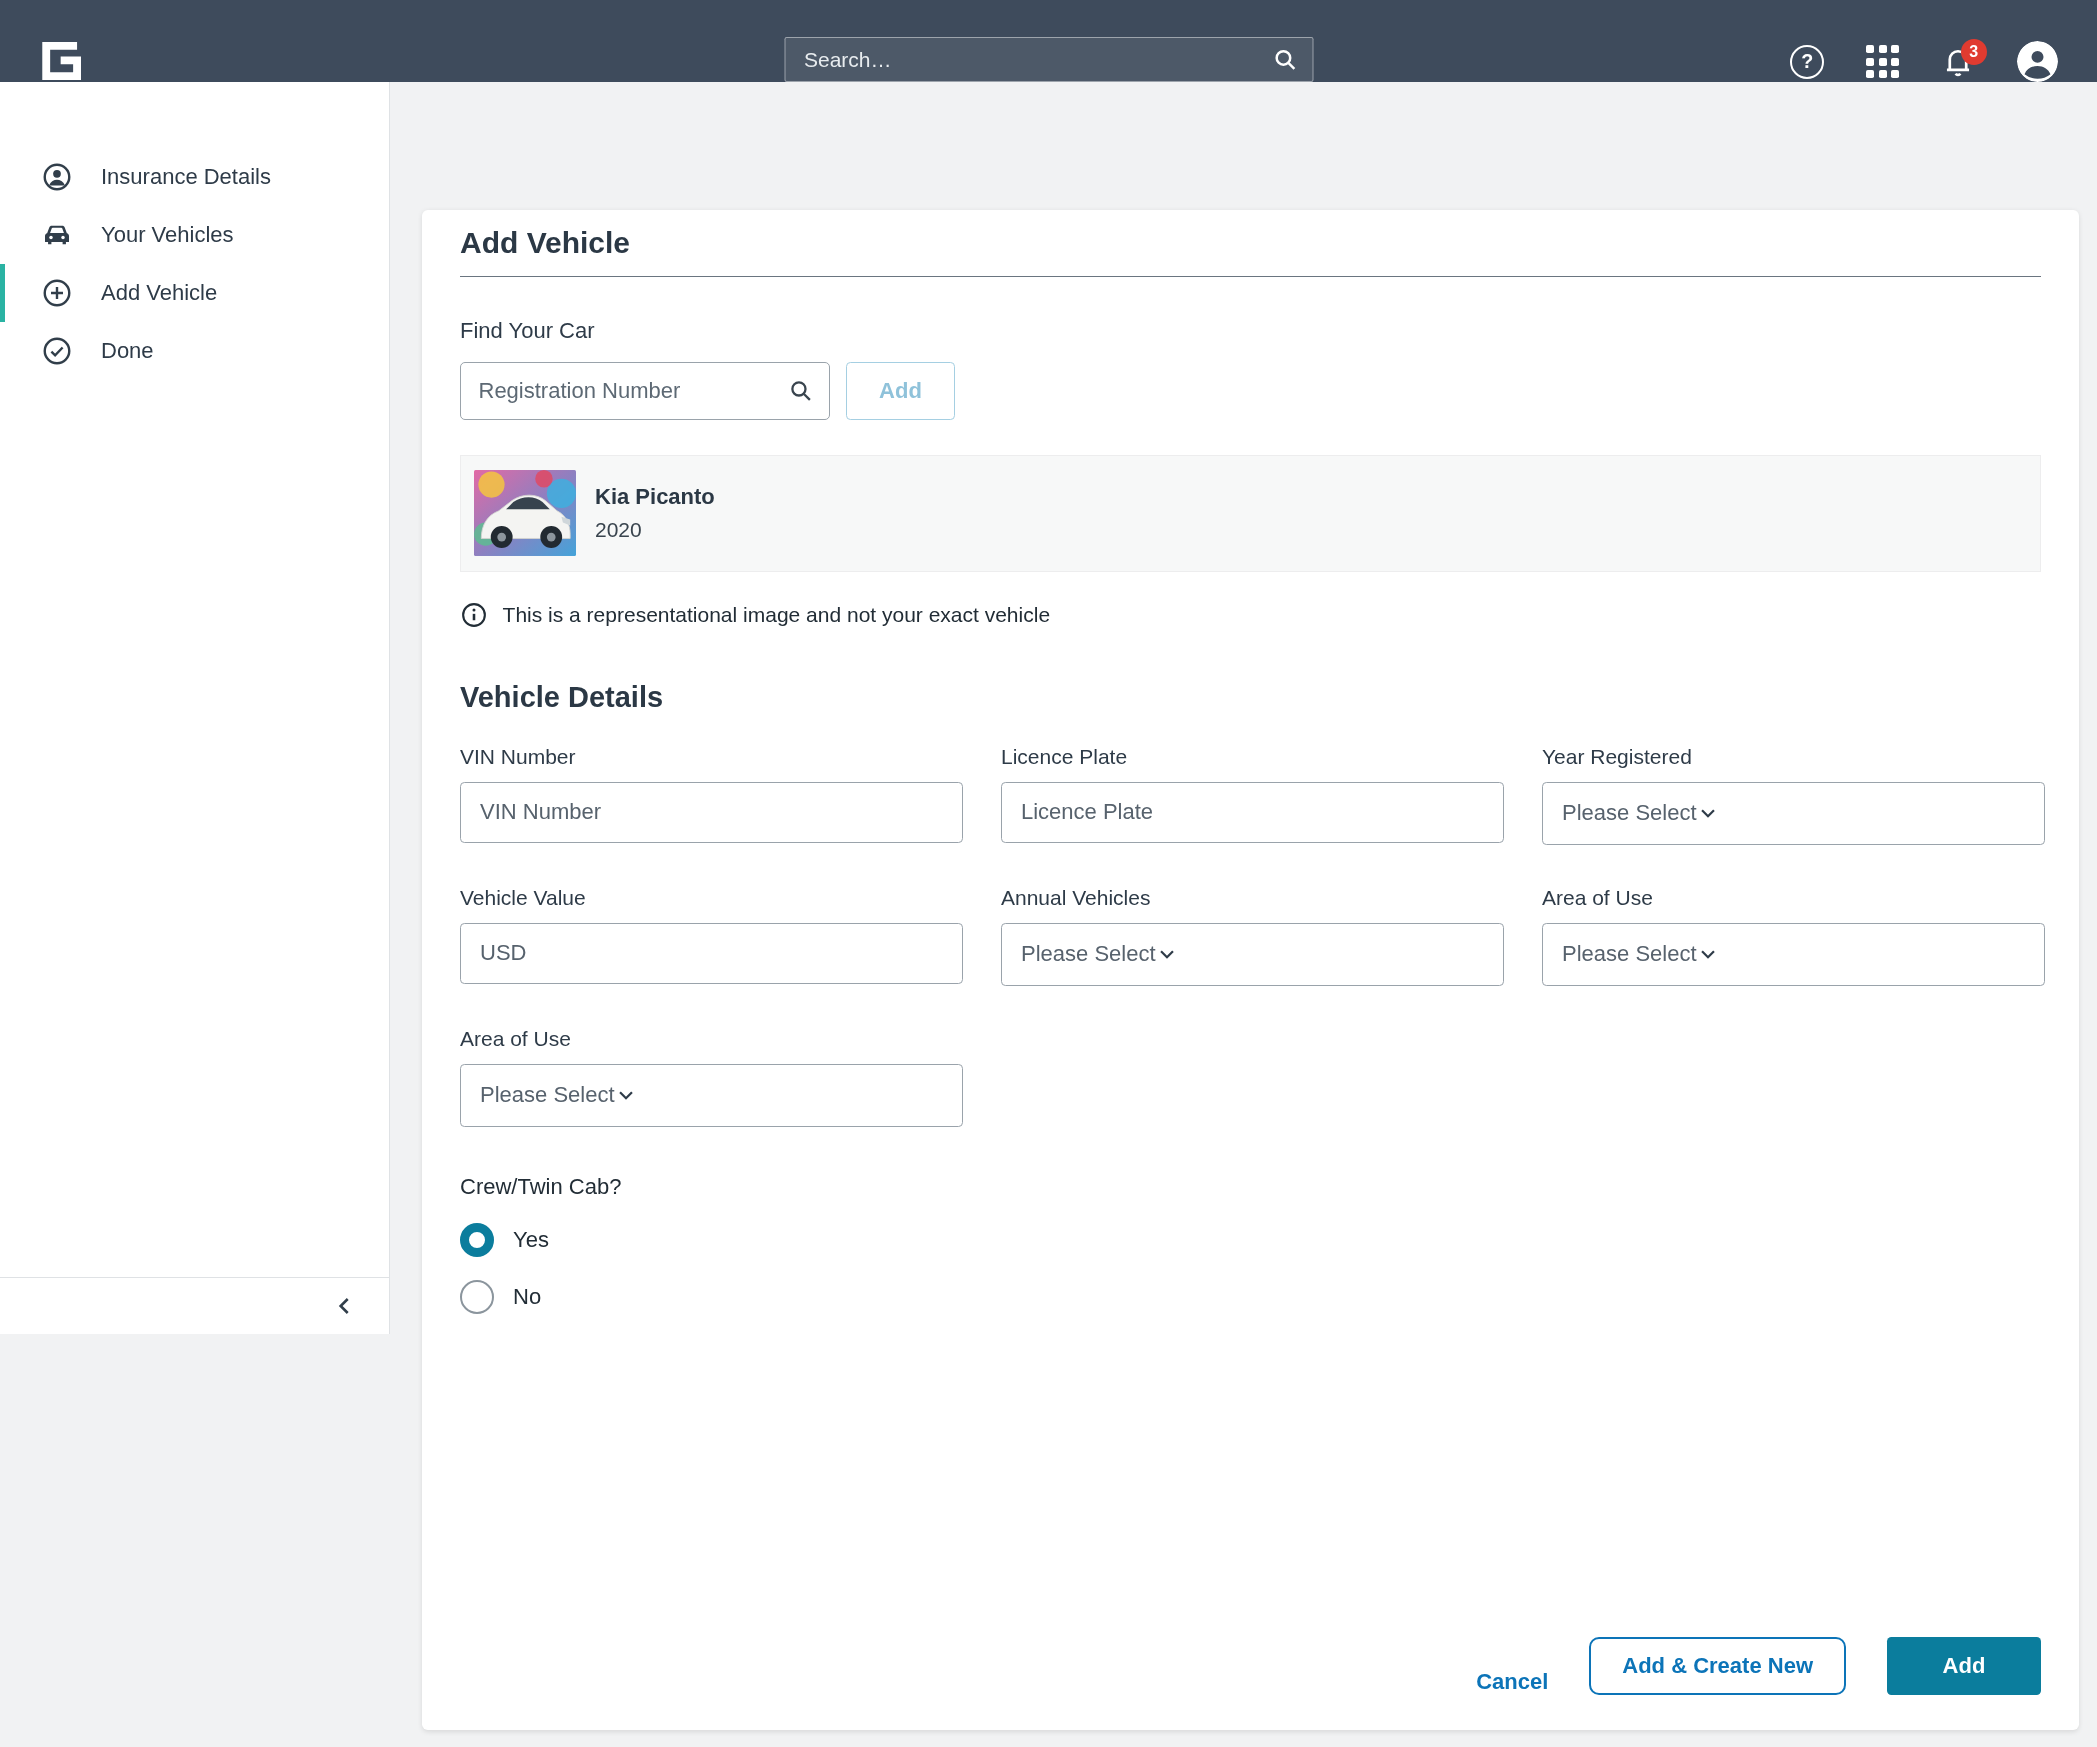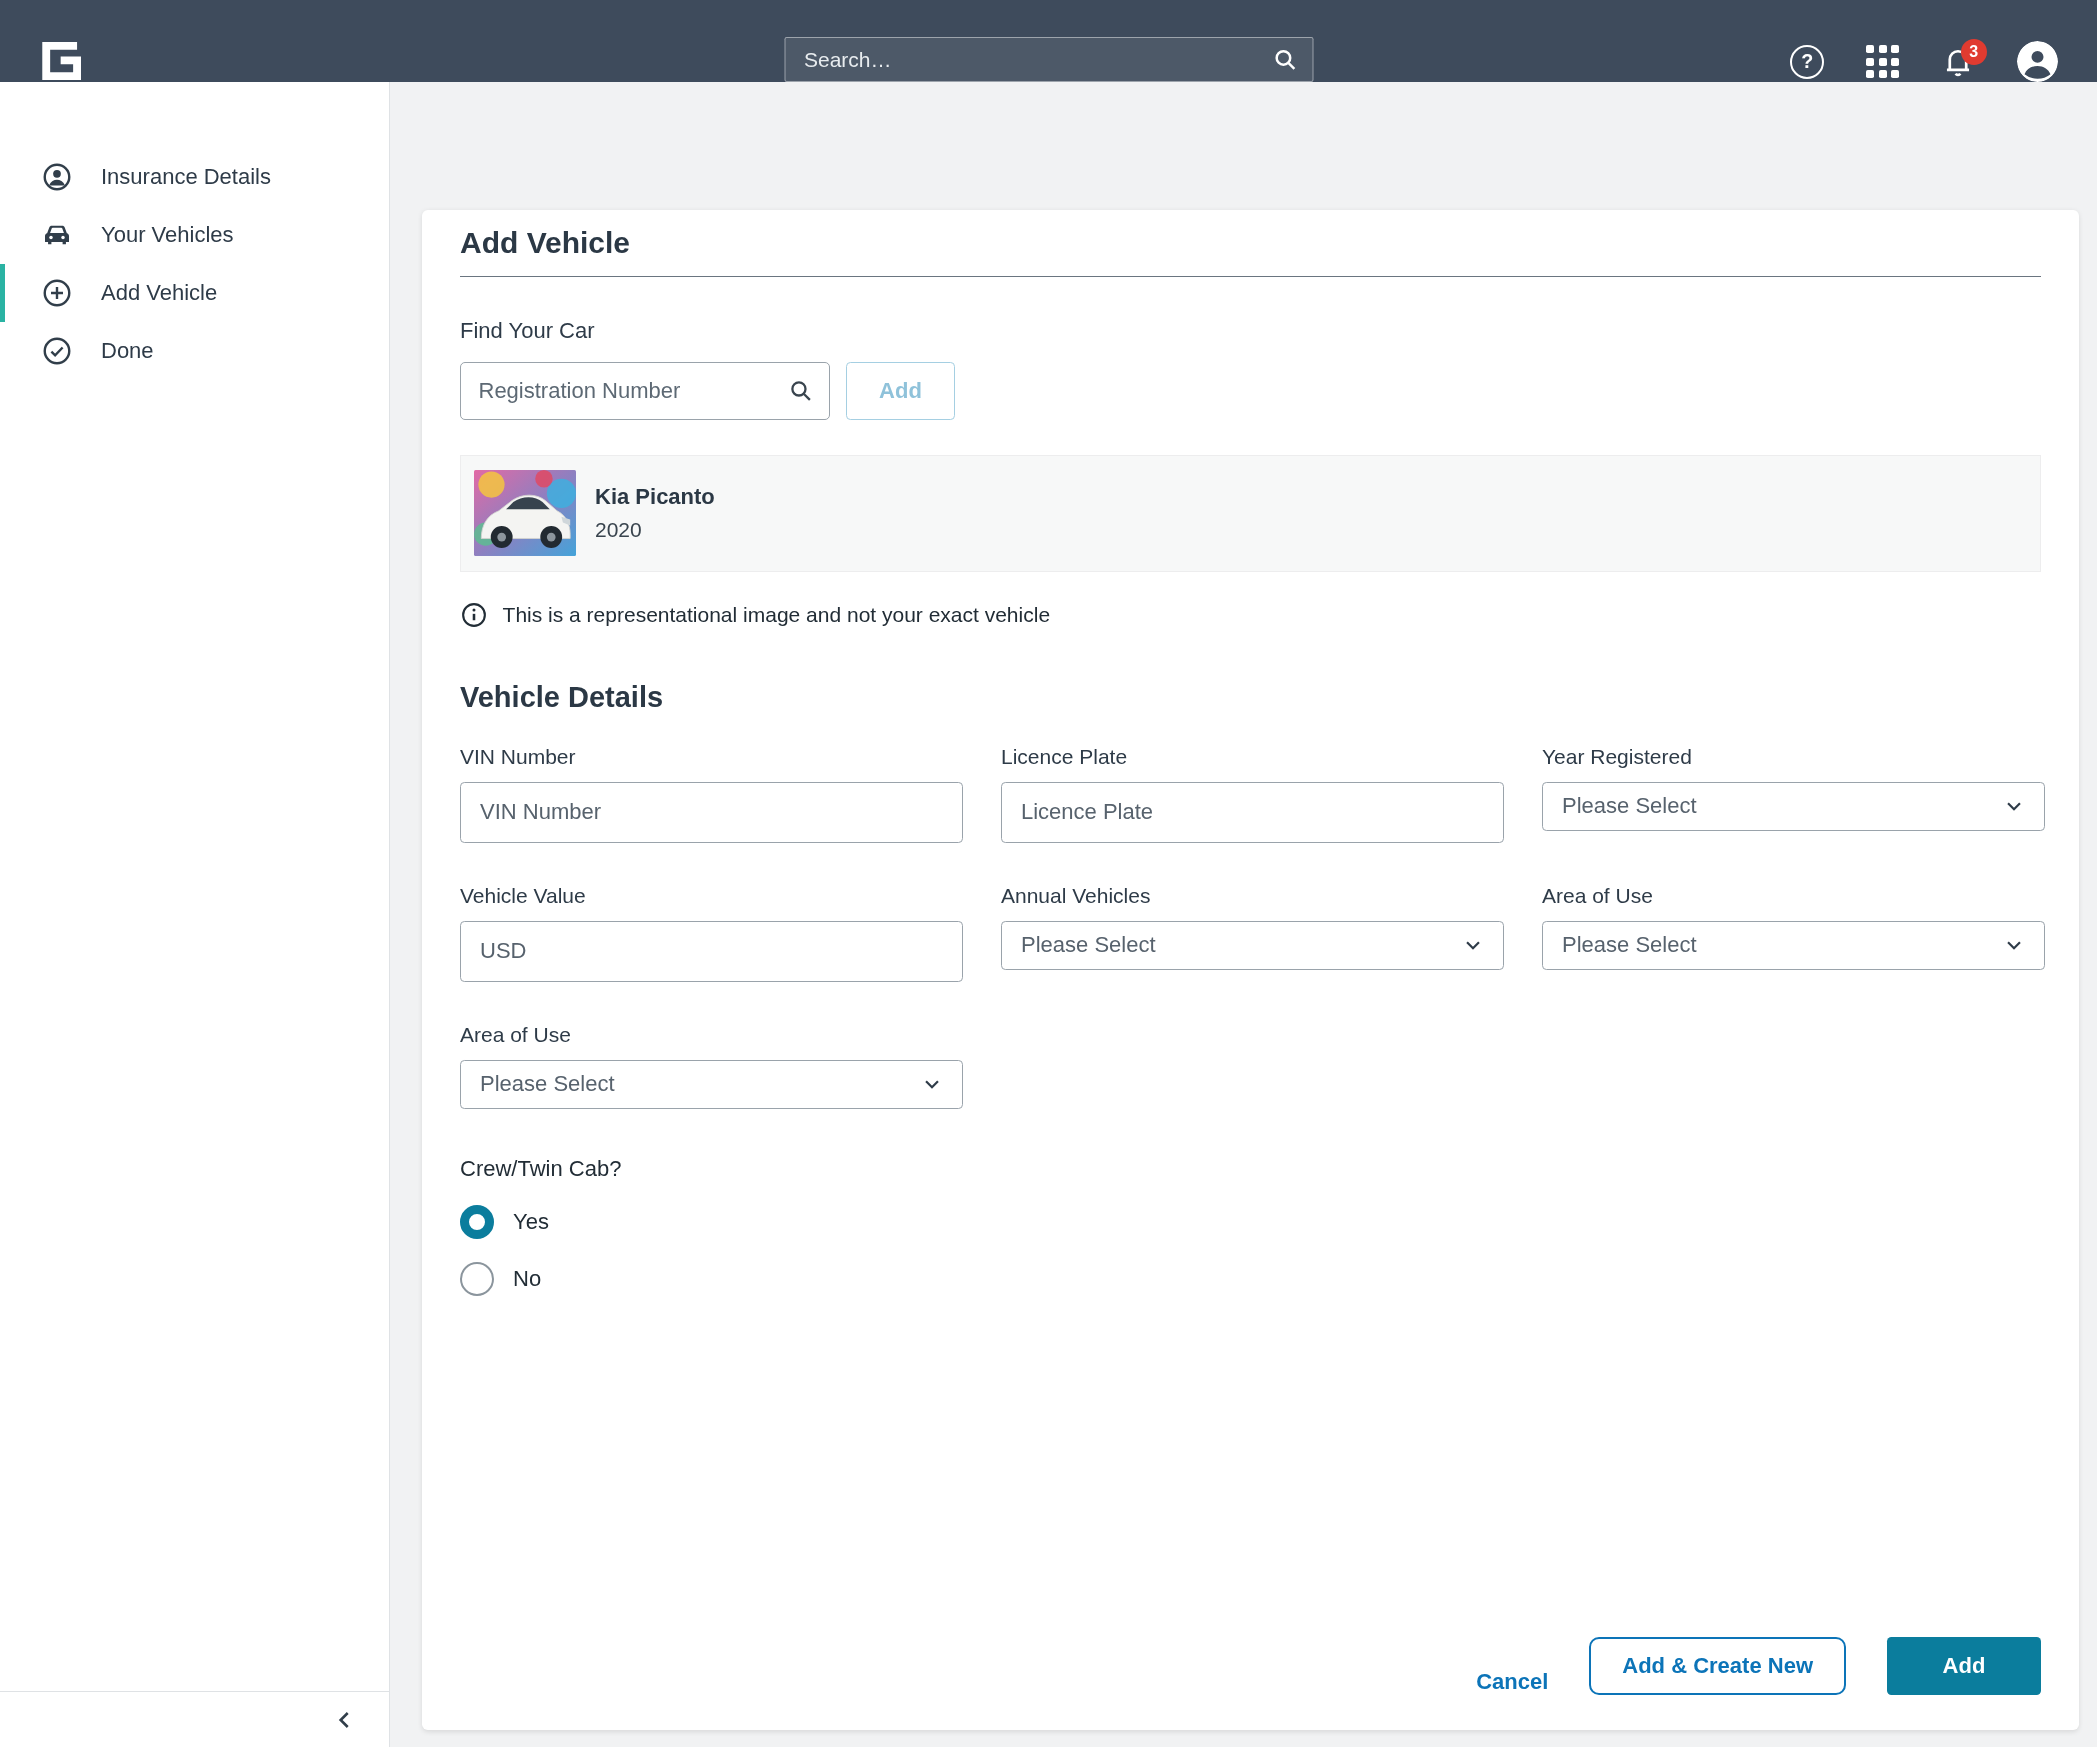--- a/index.html
+++ b/index.html
@@ -16,21 +16,21 @@
   .search-wrap .mag { margin-right: 14.6px; display: flex; cursor: pointer; }
   .topbar-right { margin-left: auto; display: flex; align-items: center; gap: 42px; margin-right: 39px; }
   .help-icon { width: 34px; height: 34px; border: 2.2px solid #fff; border-radius: 50%; color: #fff; font-size: 19.7px; font-weight: bold; display: flex; align-items: center; justify-content: center; cursor: pointer; }
   .grid-icon { display: grid; grid-template-columns: repeat(3, 8px); grid-auto-rows: 8px; gap: 4.4px; cursor: pointer; }
   .grid-icon span { background: #fff; border-radius: 1.8px; }
   .bell-wrap { position: relative; display: flex; cursor: pointer; }
   .badge { position: absolute; right: -11.7px; top: -5.8px; min-width: 26px; height: 26px; background: #e03b30; border-radius: 50%; color: #fff; font-size: 16px; font-weight: bold; display: flex; align-items: center; justify-content: center; }
   .avatar { width: 41px; height: 41px; border-radius: 50%; overflow: hidden; display: flex; cursor: pointer; }
 
   
-  .sidebar { position: absolute; top: 82px; left: 0; width: 390px; height: 1666px; background: #fff; border-right: 1.5px solid #dfe2e5; display: flex; flex-direction: column; z-index: 5; }
+  .sidebar { position: absolute; top: 82px; left: 0; width: 390px; height: 1252px; background: #fff; border-right: 1.5px solid #dfe2e5; display: flex; flex-direction: column; z-index: 5; }
   .nav { padding-top: 66px; display: flex; flex-direction: column; }
   .nav-item { height: 58px; display: flex; align-items: center; gap: 28px; padding-left: 36px; font-size: 22px; color: #2e3b48; border-left: 5.8px solid transparent; cursor: pointer; }
   .nav-item.active { border-left-color: #2ab3a3; }
   .nav-ic { display: flex; flex: none; }
   .sidebar-foot { margin-top: auto; border-top: 1.5px solid #dfe2e5; height: 57px; display: flex; align-items: center; justify-content: flex-end; padding-right: 31px; }
   .collapse-btn { display: flex; cursor: pointer; }
 
   
   .main-card { position: absolute; left: 422px; top: 210px; width: 1657px; height: 1520px; background: #fff; border-radius: 5.8px; box-shadow: 0 1.5px 5.8px rgba(0,0,0,0.10); padding: 16px 38px 35px; display: flex; flex-direction: column; z-index: 1; }
   .card-title { font-size: 30px; font-weight: bold; color: #2b3845; padding-bottom: 16px; border-bottom: 1.5px solid #6a7580; }
@@ -46,21 +46,21 @@
   .vehicle-name { font-size: 22px; font-weight: bold; color: #2b3845; }
   .vehicle-year { margin-top: 7.3px; font-size: 21px; color: #39444e; }
   .note-row { margin-top: 29px; display: flex; align-items: center; gap: 14.6px; }
   .note-ic { display: flex; flex: none; }
   .note-text { font-size: 21px; color: #222d36; }
   .details-heading { margin-top: 52px; font-size: 29px; font-weight: bold; color: #2b3845; }
   .form-grid { margin-top: 31px; display: grid; grid-template-columns: 503px 503px 503px; column-gap: 38px; row-gap: 41px; }
   .field-label { display: block; font-size: 21px; color: #2e3b48; margin-bottom: 13px; }
   .text-input { width: 100%; height: 61px; border: 1.5px solid #9aa3ab; border-radius: 4.4px; font-size: 22px; color: #424e58; padding: 0 19px; outline: 0; }
   .text-input::placeholder { color: #57626d; opacity: 1; }
-  .select { width: 100%; height: 49px; border: 1.5px solid #9aa3ab; border-radius: 4.4px; display: flex; align-items: center; justify-content: space-between; padding: 0 19px; font-size: 22px; color: #57626d; background: #fff; cursor: pointer; }
+  .select { width: 100%; height: 63px; border: 1.5px solid #9aa3ab; border-radius: 4.4px; display: flex; align-items: center; justify-content: flex-start; padding: 0 19px; font-size: 22px; color: #57626d; background: #fff; cursor: pointer; }
   .select .chev { display: flex; }
   .crew-label { margin-top: 47px; font-size: 22px; color: #222d36; }
   .radio-row { margin-top: 23px; display: flex; align-items: center; gap: 19px; cursor: pointer; }
   .radio { width: 34px; height: 34px; border-radius: 50%; background: #fff; flex: none; }
   .radio.on { border: 9.5px solid #0b7d9d; }
   .radio.off { border: 2.2px solid #8b959d; }
   .radio-label { font-size: 22px; color: #222d36; }
   .footer { margin-top: auto; display: flex; align-items: flex-end; justify-content: flex-end; gap: 41px; }
   .cancel { font-size: 22px; font-weight: bold; color: #0c74b8; background: none; border: 0; cursor: pointer; }
   .btn-outline { height: 58px; padding: 0 31px; border: 2.2px solid #0c74b8; border-radius: 10px; background: #fff; color: #0c74b8; font-size: 22px; font-weight: bold; cursor: pointer; }

